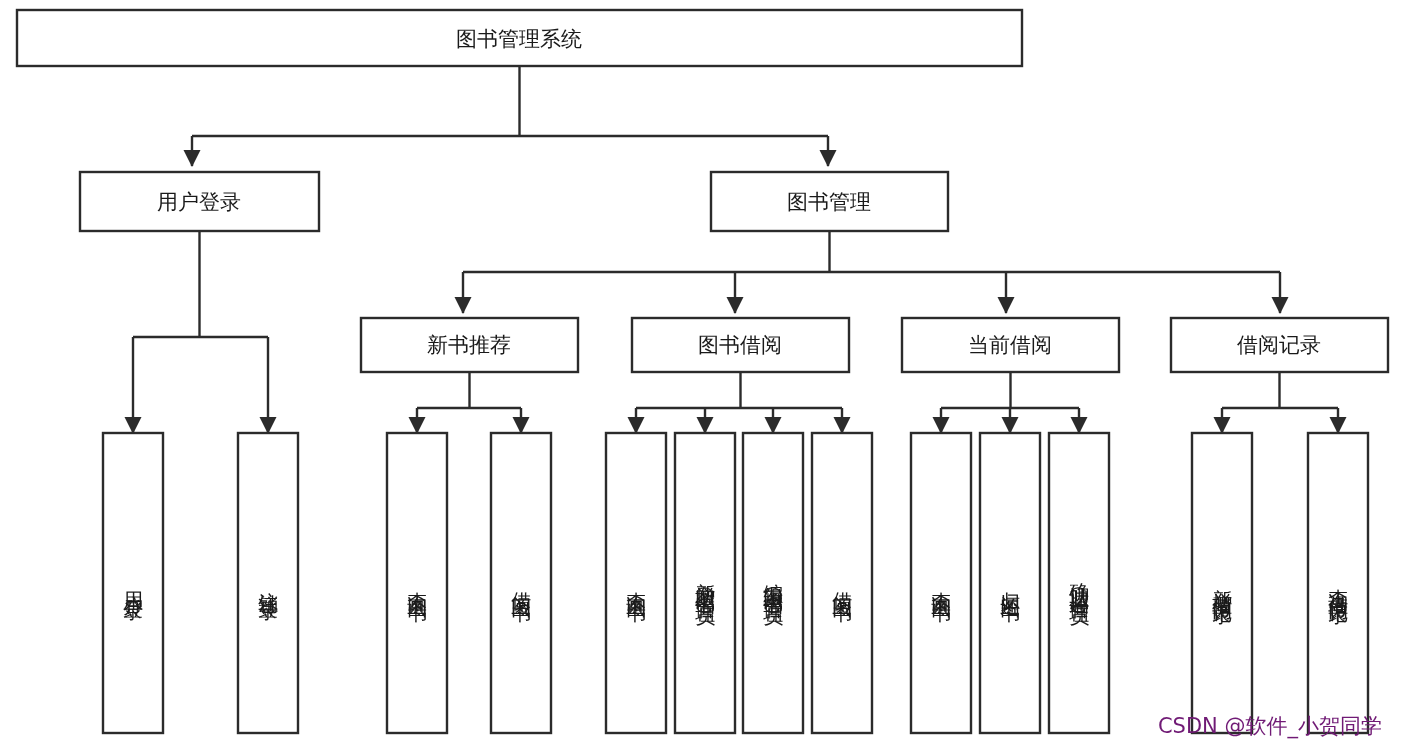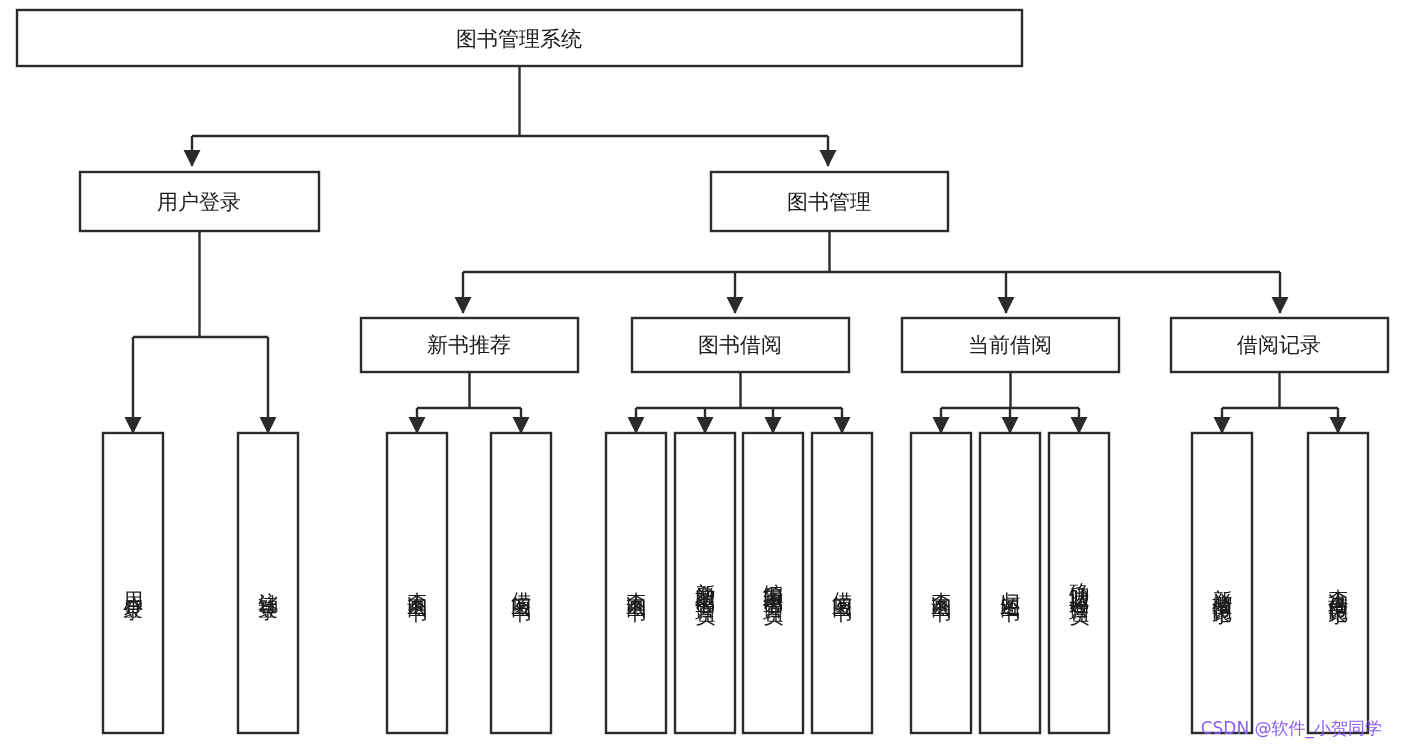--- a/index.html
+++ b/index.html
@@ -64,22 +64,22 @@
     align-items: center;
     justify-content: center;
     pointer-events: none;
     user-select: none;
   }
   .watermark {
     position: absolute;
     right: 10px;
     bottom: 7px;
     font-family: "DejaVu Sans", "Liberation Sans", sans-serif;
-    font-size: 17px;
-    color: #8b5cf6;
+    font-size: 21px;
+    color: #701a75;
     white-space: nowrap;
     user-select: none;
     margin-top: 16px;
   }
 </style>
 </head>
 <body>
 
 <div id="diagram-root">
 

